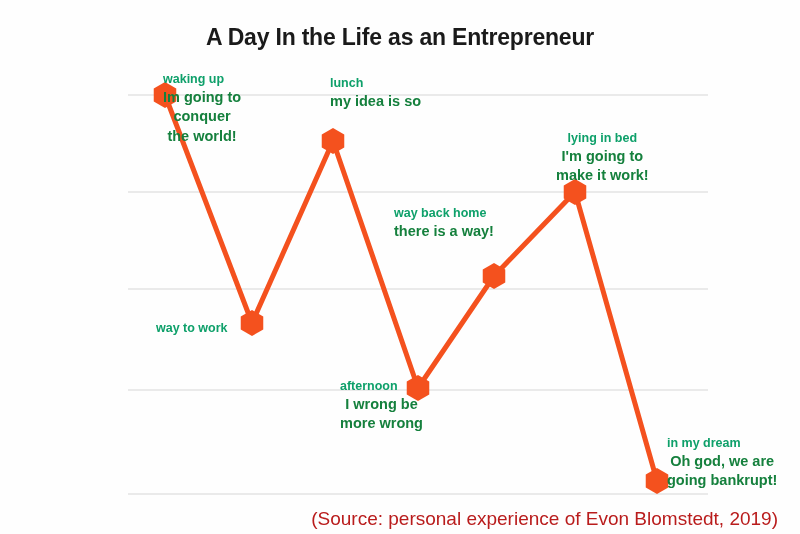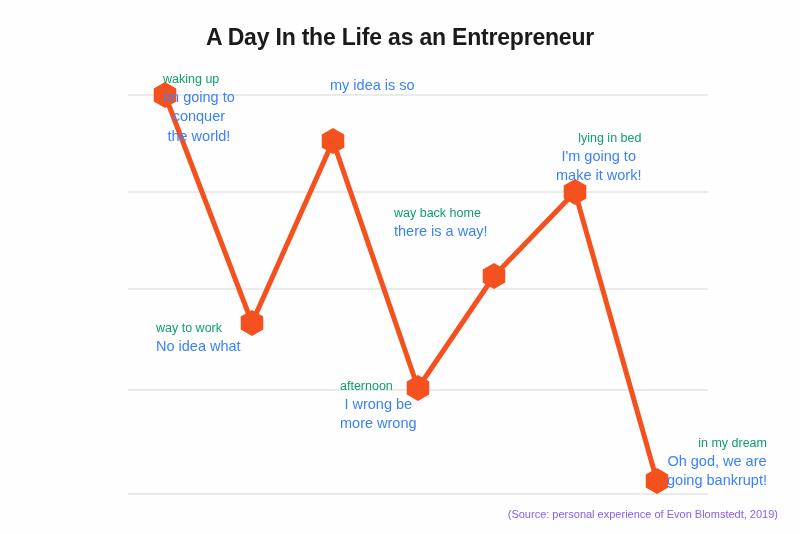--- a/index.html
+++ b/index.html
@@ -40,34 +40,35 @@
   }
   .annotation {
     position: absolute;
     font-size: 14.5px;
     line-height: 1.35;
     color: #1a1a1a;
     white-space: nowrap;
   }
   .ann-label {
     font-size: 12.5px;
-    font-weight: normal;
+    font-weight: bold;
     color: #0ea06a;
     display: block;
     line-height: 1.25;
   }
   .ann-text {
     display: block;
-    color: #3b82f6;
+    color: #15803d;
+    font-weight: bold;
   }
   .align-center { text-align: center; }
   #source-note {
     position: absolute;
-    font-size: 11px;
-    color: #8b5cf6;
+    font-size: 19px;
+    color: #b91c1c;
     right: 22px;
     top: 508px;
     white-space: nowrap;
   }
 </style>
 </head>
 <body>
 
 <div id="chart-root">
 
@@ -97,41 +98,41 @@
 
   <div id="annotations-layer">
       <div class="annotation align-center" style="left: 163px; top: 72px;">
         <span class="ann-label" style="text-align: left;">waking up</span>
         <span class="ann-text">Im going to</span>
         <span class="ann-text">conquer</span>
         <span class="ann-text">the world!</span>
       </div>
       <div class="annotation align-center" style="left: 156px; top: 321px;">
         <span class="ann-label" style="text-align: left;">way to work</span>
-        <span class="ann-text">No idea what</span>
       </div>
       <div class="annotation align-center" style="left: 330px; top: 76px;">
+        <span class="ann-label" style="text-align: left;">lunch</span>
         <span class="ann-text">my idea is so</span>
       </div>
       <div class="annotation align-center" style="left: 340px; top: 379px;">
         <span class="ann-label" style="text-align: left;">afternoon</span>
         <span class="ann-text">I wrong be</span>
         <span class="ann-text">more wrong</span>
       </div>
       <div class="annotation align-center" style="left: 394px; top: 206px;">
         <span class="ann-label" style="text-align: left;">way back home</span>
         <span class="ann-text">there is a way!</span>
       </div>
       <div class="annotation align-center" style="left: 556px; top: 131px;">
-        <span class="ann-label" style="text-align: right;">lying in bed</span>
+        <span class="ann-label" style="text-align: center;">lying in bed</span>
         <span class="ann-text">I'm going to</span>
         <span class="ann-text">make it work!</span>
       </div>
       <div class="annotation align-center" style="left: 667px; top: 436px;">
-        <span class="ann-label" style="text-align: right;">in my dream</span>
+        <span class="ann-label" style="text-align: left;">in my dream</span>
         <span class="ann-text">Oh god, we are</span>
         <span class="ann-text">going bankrupt!</span>
       </div>
     </div>
 
   <div id="source-note">(Source: personal experience of Evon Blomstedt, 2019)</div>
 
 </div>
 
 </body></html>

